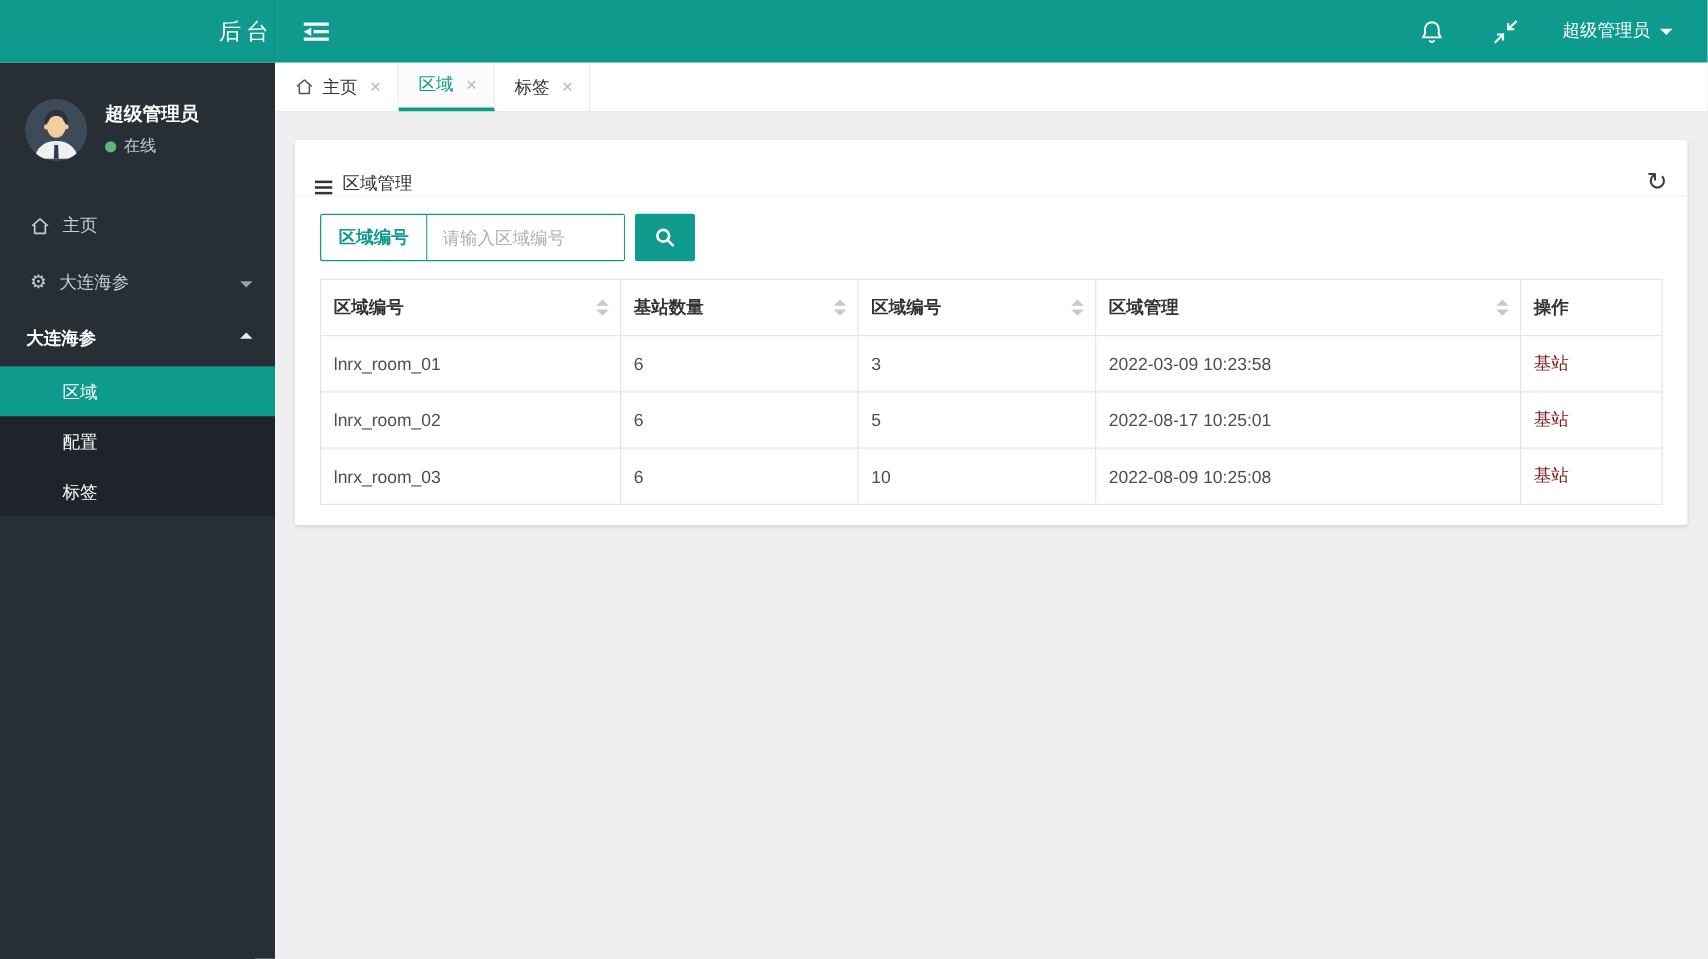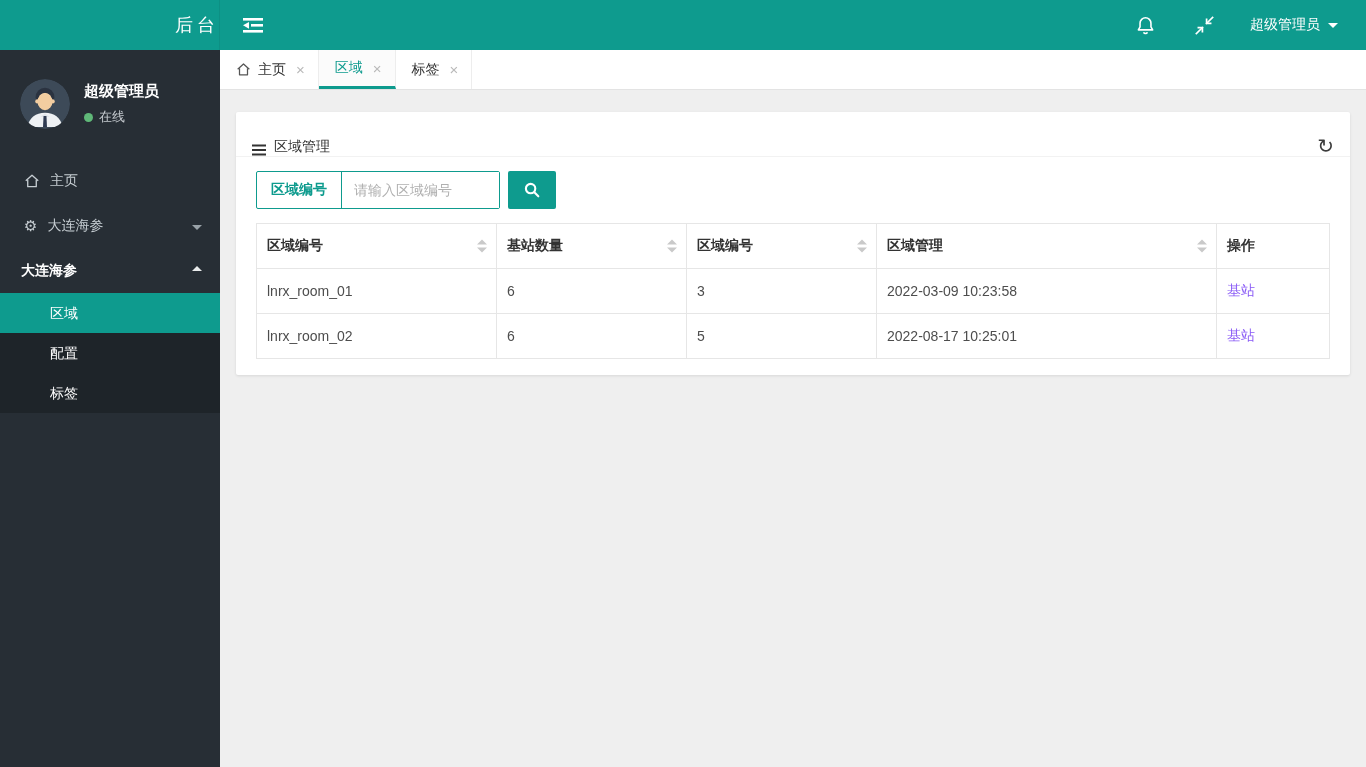--- a/index.html
+++ b/index.html
@@ -70,21 +70,21 @@
 
   table { width:100%; border-collapse:collapse; table-layout:fixed; }
   th,td { border:1px solid #e6e6e6; height:45px; padding:0 10px; font-size:14px; text-align:left; }
   th { color:#333; font-weight:bold; position:relative; }
   td { color:#4d4d4d;margin-left:24px; }
   .sort { position:absolute; right:9px; top:50%; transform:translateY(-50%);
     display:flex; flex-direction:column; gap:3px; cursor:pointer; }
   .sort i { width:0; height:0; border-left:5px solid transparent; border-right:5px solid transparent; }
   .sort .up { border-bottom:5px solid #c9c9c9; }
   .sort .dn { border-top:5px solid #c9c9c9; }
-  .link { color:#8b5cf6; text-decoration:none; cursor:pointer; }
+  .link { color:#7f1d1d; text-decoration:none; cursor:pointer; }
 </style>
 </head>
 <body>
 
 <div class="topbar">
   <div class="brand">后台</div>
   <div class="tb-toggle">
     <svg width="22" height="19" viewBox="0 0 22 19">
       <rect x="1" y="2" width="20" height="2.6" fill="#fff"></rect>
       <polygon points="1,9.3 7,5.9 7,12.7" fill="#fff"></polygon>
@@ -260,18 +260,25 @@
             <td>2022-03-09 10:23:58</td>
             <td><a class="link">基站</a></td>
           </tr>
           <tr>
             <td>lnrx_room_02</td>
             <td>6</td>
             <td>5</td>
             <td>2022-08-17 10:25:01</td>
             <td><a class="link">基站</a></td>
           </tr>
+          <tr>
+            <td>lnrx_room_03</td>
+            <td>6</td>
+            <td>10</td>
+            <td>2022-08-09 10:25:08</td>
+            <td><a class="link">基站</a></td>
+          </tr>
         </tbody>
       </table>
 
     </div>
   </div>
 </main>
 
 </body></html>

